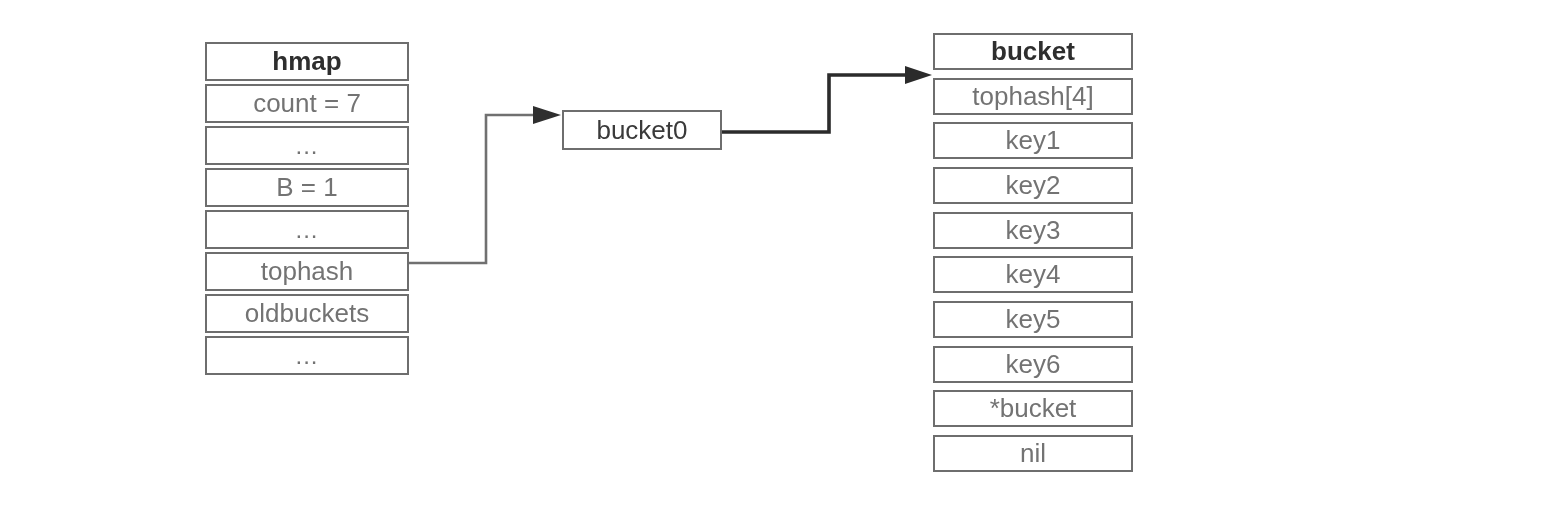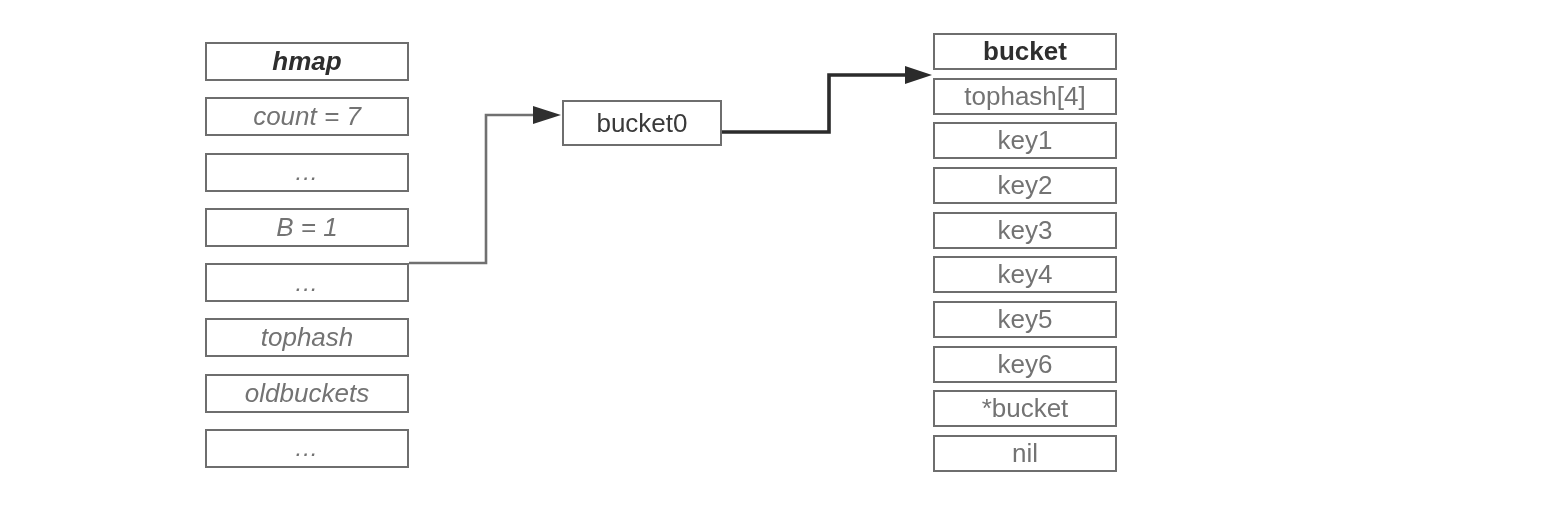--- a/index.html
+++ b/index.html
@@ -38,30 +38,30 @@
     display: flex;
     align-items: center;
     justify-content: center;
     font-size: 26px;
     color: #737373;
     white-space: nowrap;
   }
   .cell.header { font-weight: bold; color: #2e2e2e; }
   .cell.ellipsis { font-size: 24px; letter-spacing: 1px; }
 
-  .hmap-box   { left: 205px; top: 42px;  width: 204px; height: 426px; font-style: italic; }
+  .hmap-box   { left: 205px; top: 42px;  width: 204px; height: 333px; }
   .hmap-box .cell   { height: 39px; }
 
-  .bucket-box { left: 933px; top: 33px;  width: 184px; height: 439px; }
+  .bucket-box { left: 933px; top: 33px;  width: 200px; height: 439px; }
   .bucket-box .cell { height: 37px; }
 
   .pointer-box {
     position: absolute;
-    left: 562px; top: 100px;
-    width: 160px; height: 46px;
+    left: 562px; top: 110px;
+    width: 160px; height: 40px;
     box-sizing: border-box;
     border: 2.4px solid #6e6e6e;
     background: #ffffff;
     display: flex;
     align-items: center;
     justify-content: center;
     font-size: 26px;
     color: #3a3a3a;
   }
 </style>

